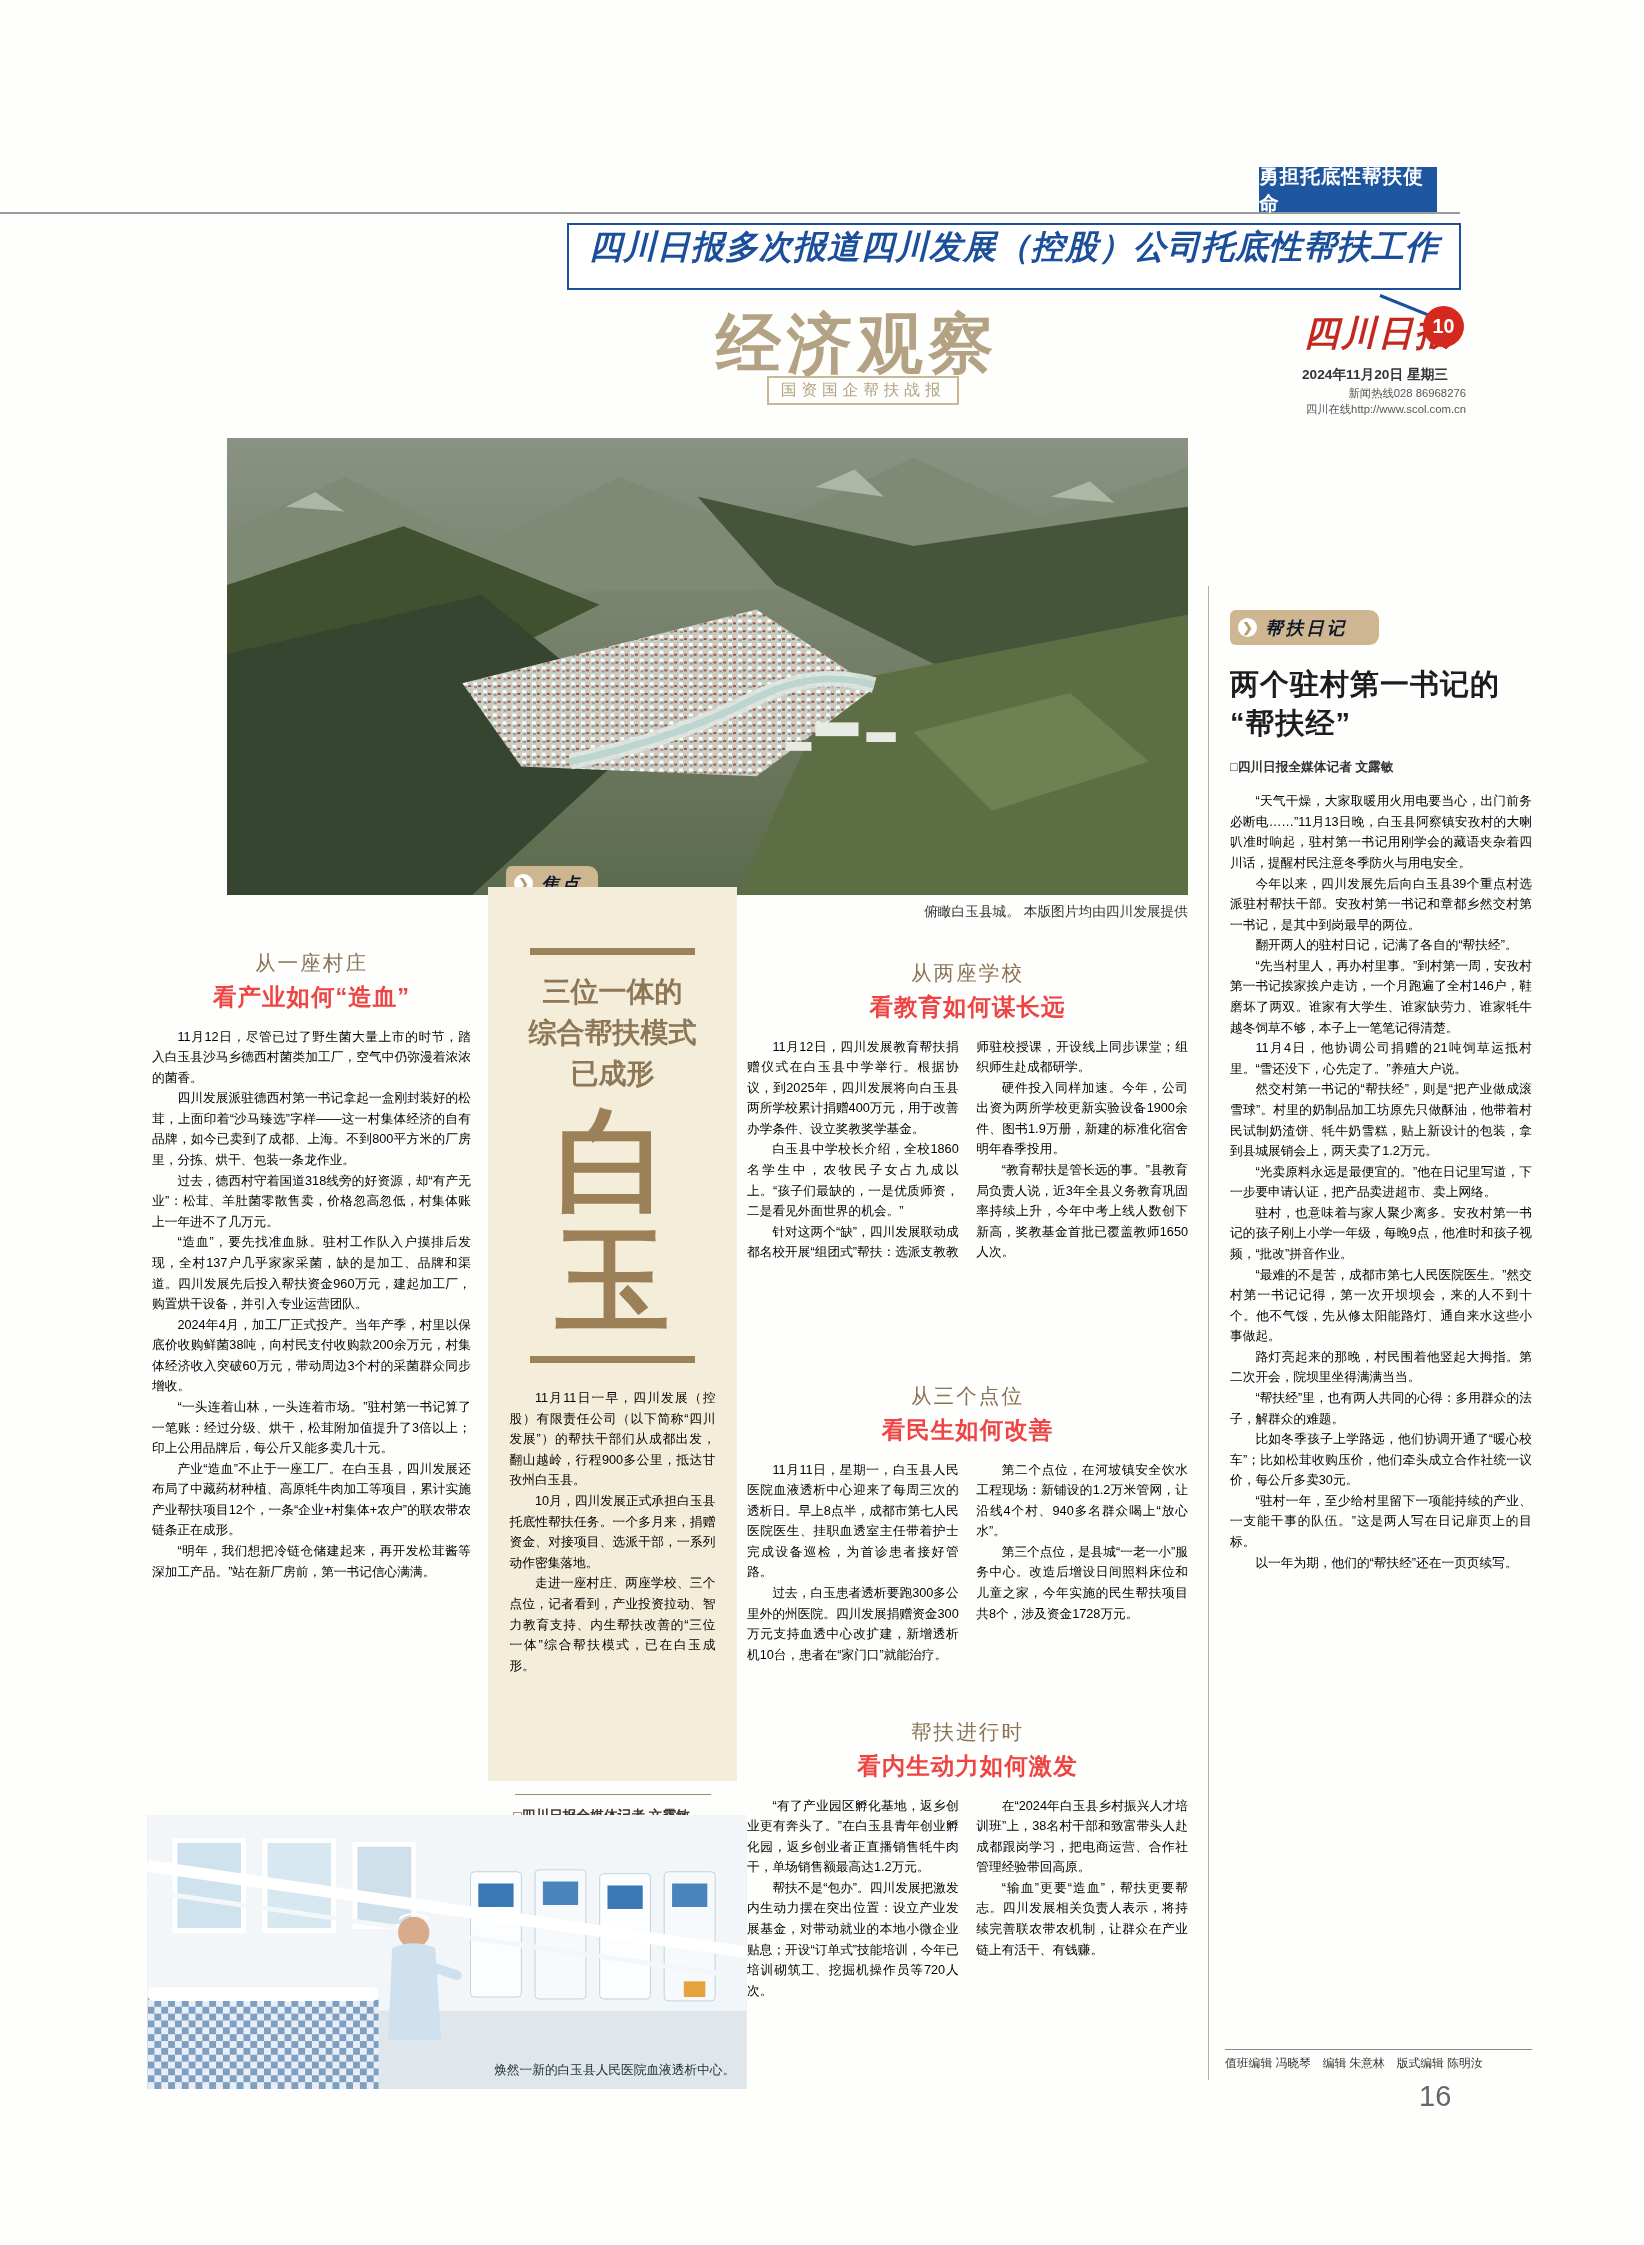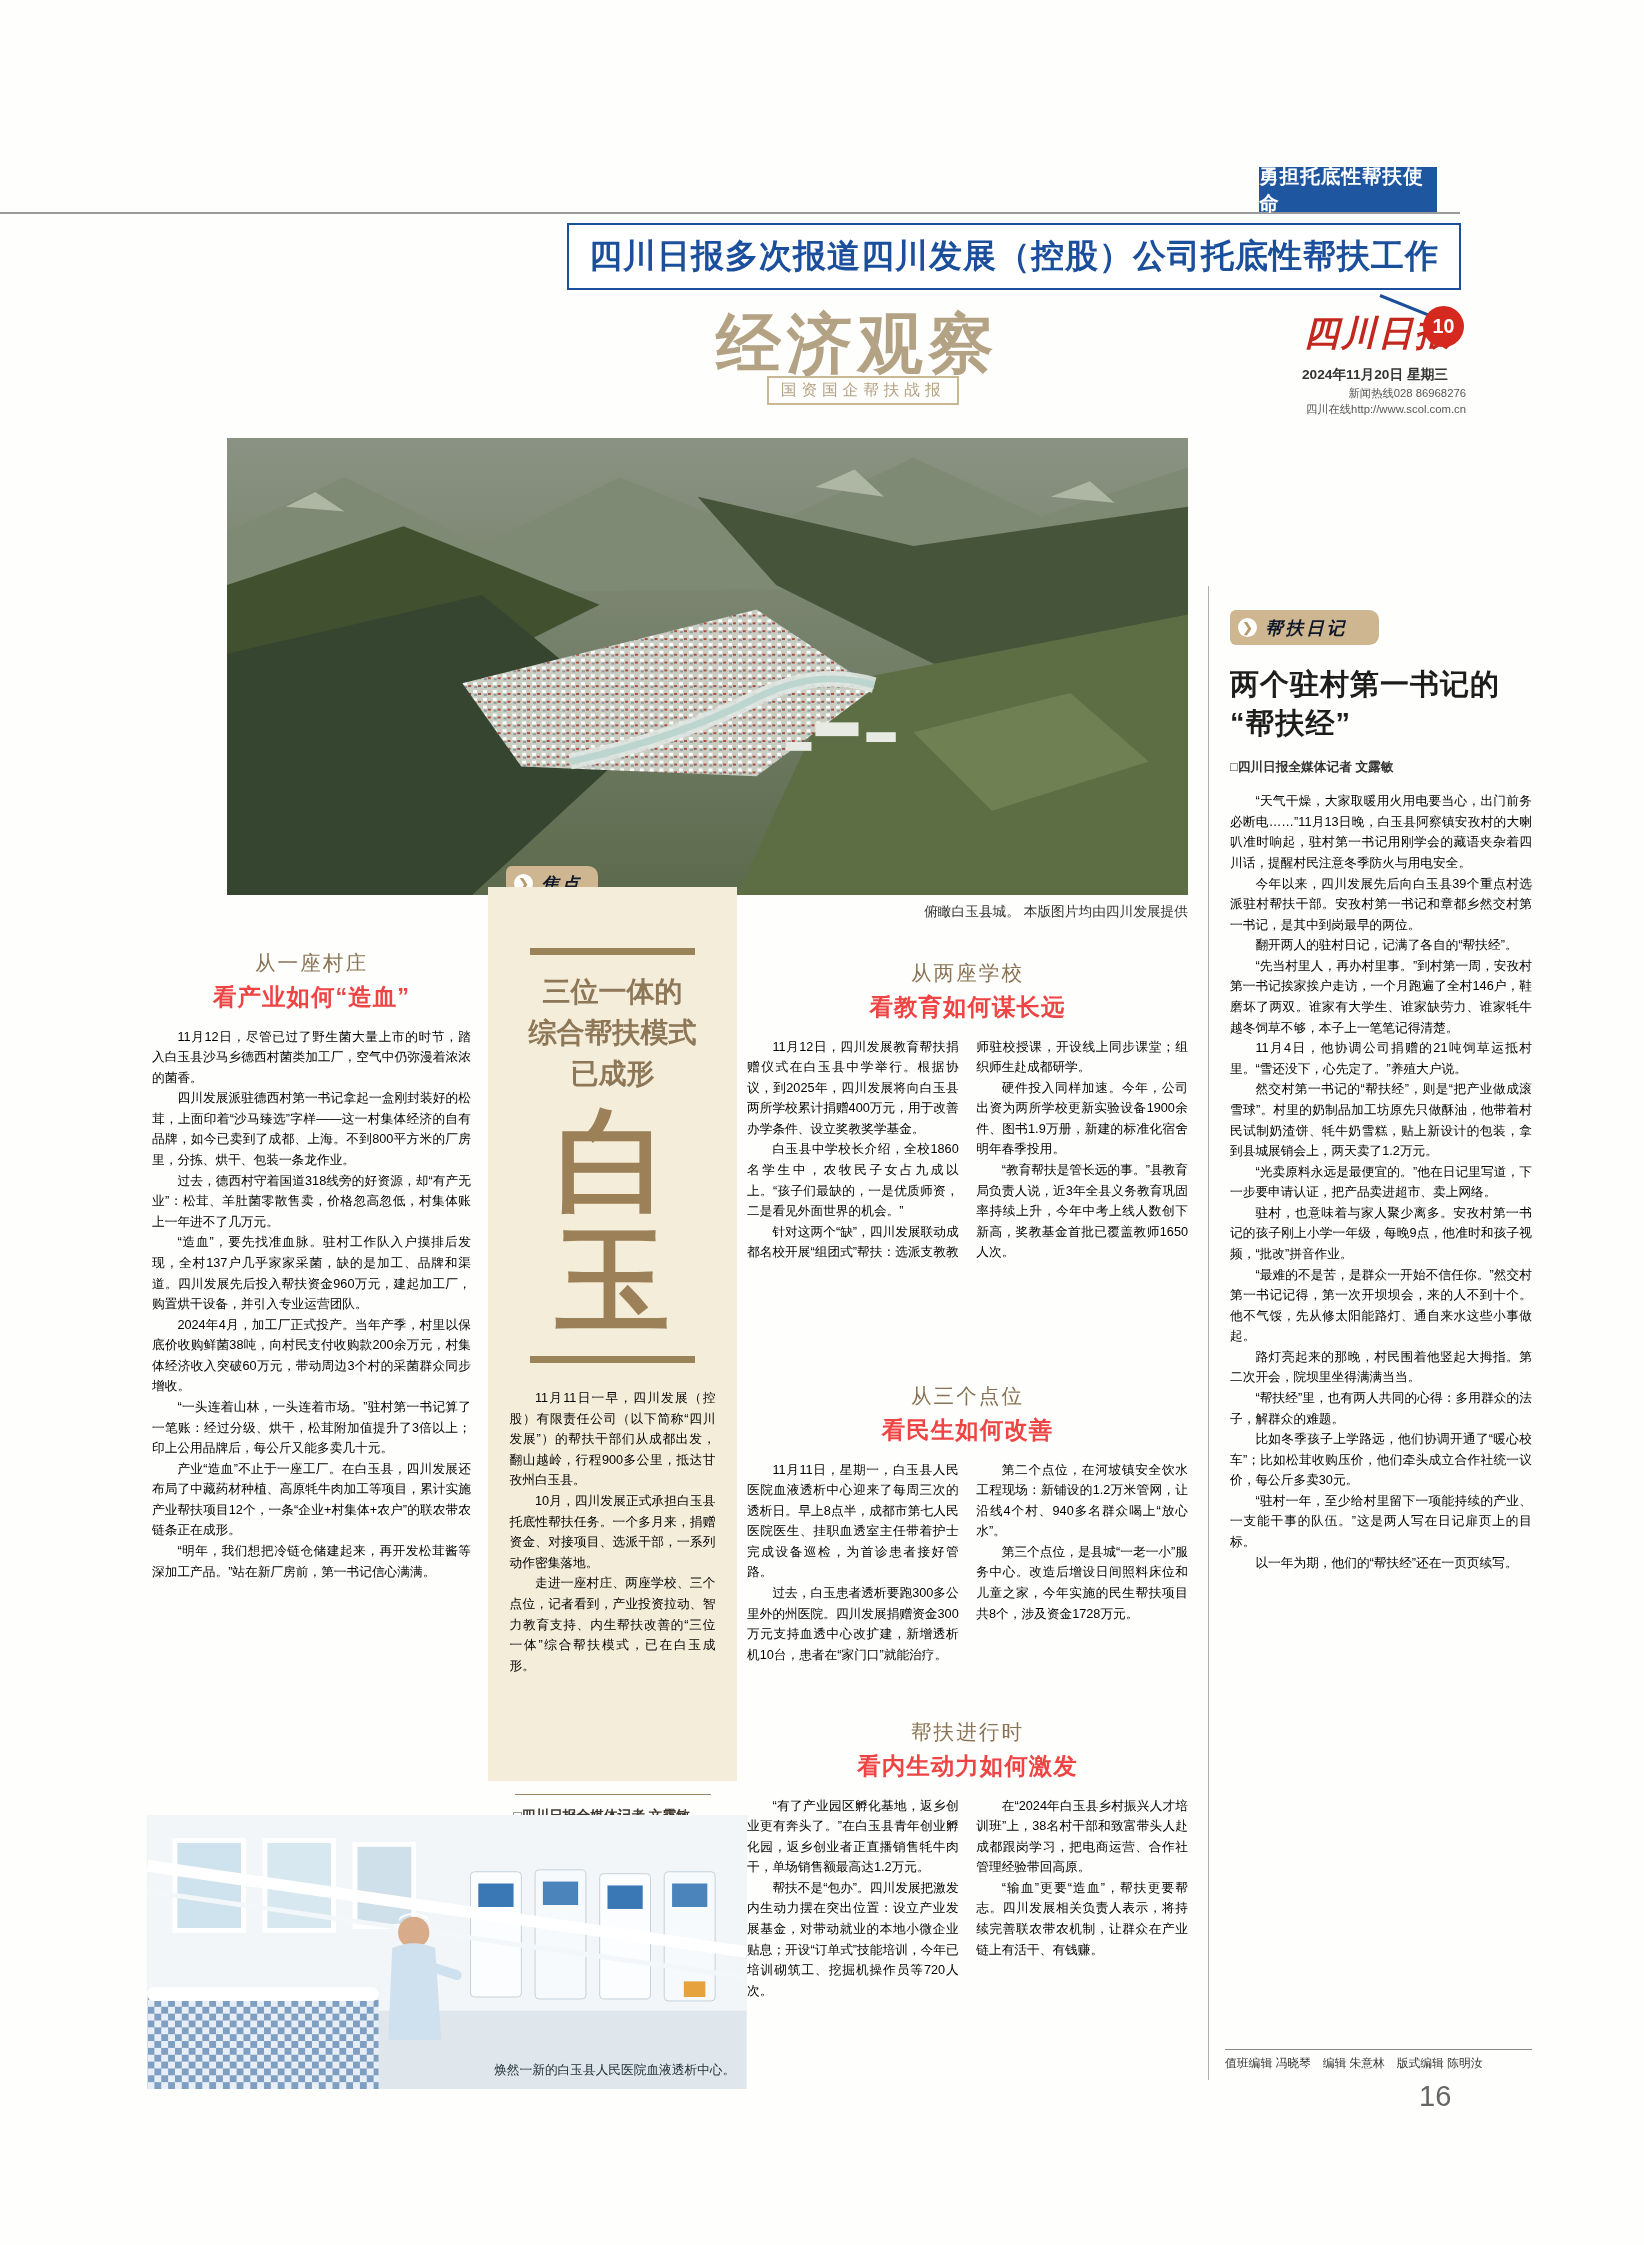--- a/index.html
+++ b/index.html
@@ -12,21 +12,21 @@
   
   .top-rule { position:absolute; left:0; top:212px; width:1460px; height:2px; background:#9a9a9a; }
   .top-badge {
     position:absolute; left:1259px; top:167px; width:178px; height:45px;
     background:#1e56a0; color:#fff; font-size:19.6px; font-weight:bold;
     display:flex; align-items:center; justify-content:center; letter-spacing:1px;
   }
   .banner-box {
     position:absolute; left:567px; top:223px; width:894px; height:67px;
     border:2.9px solid #1b4f9c; background:#fff;
-    display:flex; align-items:center; justify-content:center;
+    display:flex; justify-content:center;font-style:italic;
   }
   .banner-box span { color:#1b4f9c; font-size:33px; font-weight:bold; letter-spacing:1px; }
   .banner-notch { position:absolute; left:1380px; top:294px; width:78px; height:2.9px; background:#1b4f9c; transform:rotate(22deg); transform-origin:left center; }
   
   .section-title {
     position:absolute; left:716px; top:300px; font-family:"Liberation Serif", serif;
     font-size:65px; font-weight:bold; color:#b4a284; letter-spacing:5.9px;
   }
   .section-subtitle {
     position:absolute; left:767px; top:376px; border:2px solid #c9b894; color:#b4a284;
@@ -292,21 +292,21 @@
     <div class="diary-byline">□四川日报全媒体记者 文露敏</div>
     <div class="diary-body">
         <p class="para">“天气干燥，大家取暖用火用电要当心，出门前务必断电……”11月13日晚，白玉县阿察镇安孜村的大喇叭准时响起，驻村第一书记用刚学会的藏语夹杂着四川话，提醒村民注意冬季防火与用电安全。</p>
         <p class="para">今年以来，四川发展先后向白玉县39个重点村选派驻村帮扶干部。安孜村第一书记和章都乡然交村第一书记，是其中到岗最早的两位。</p>
         <p class="para">翻开两人的驻村日记，记满了各自的“帮扶经”。</p>
         <p class="para">“先当村里人，再办村里事。”到村第一周，安孜村第一书记挨家挨户走访，一个月跑遍了全村146户，鞋磨坏了两双。谁家有大学生、谁家缺劳力、谁家牦牛越冬饲草不够，本子上一笔笔记得清楚。</p>
         <p class="para">11月4日，他协调公司捐赠的21吨饲草运抵村里。“雪还没下，心先定了。”养殖大户说。</p>
         <p class="para">然交村第一书记的“帮扶经”，则是“把产业做成滚雪球”。村里的奶制品加工坊原先只做酥油，他带着村民试制奶渣饼、牦牛奶雪糕，贴上新设计的包装，拿到县城展销会上，两天卖了1.2万元。</p>
         <p class="para">“光卖原料永远是最便宜的。”他在日记里写道，下一步要申请认证，把产品卖进超市、卖上网络。</p>
         <p class="para">驻村，也意味着与家人聚少离多。安孜村第一书记的孩子刚上小学一年级，每晚9点，他准时和孩子视频，“批改”拼音作业。</p>
-        <p class="para">“最难的不是苦，是群众一开始不信任你。”然交村第一书记记得，第一次开坝坝会，来的人不到十个。他不气馁，先从修太阳能路灯、通自来水这些小事做起。</p>
+        <p class="para">“最难的不是苦，成都市第七人民医院医生。”然交村第一书记记得，第一次开坝坝会，来的人不到十个。他不气馁，先从修太阳能路灯、通自来水这些小事做起。</p>
         <p class="para">路灯亮起来的那晚，村民围着他竖起大拇指。第二次开会，院坝里坐得满满当当。</p>
         <p class="para">“帮扶经”里，也有两人共同的心得：多用群众的法子，解群众的难题。</p>
         <p class="para">比如冬季孩子上学路远，他们协调开通了“暖心校车”；比如松茸收购压价，他们牵头成立合作社统一议价，每公斤多卖30元。</p>
         <p class="para">“驻村一年，至少给村里留下一项能持续的产业、一支能干事的队伍。”这是两人写在日记扉页上的目标。</p>
         <p class="para">以一年为期，他们的“帮扶经”还在一页页续写。</p>
       </div>
   </div>
 
   <div class="editors-rule"></div>
   <div class="editors-line">值班编辑 冯晓琴　编辑 朱意林　版式编辑 陈明汝</div>

